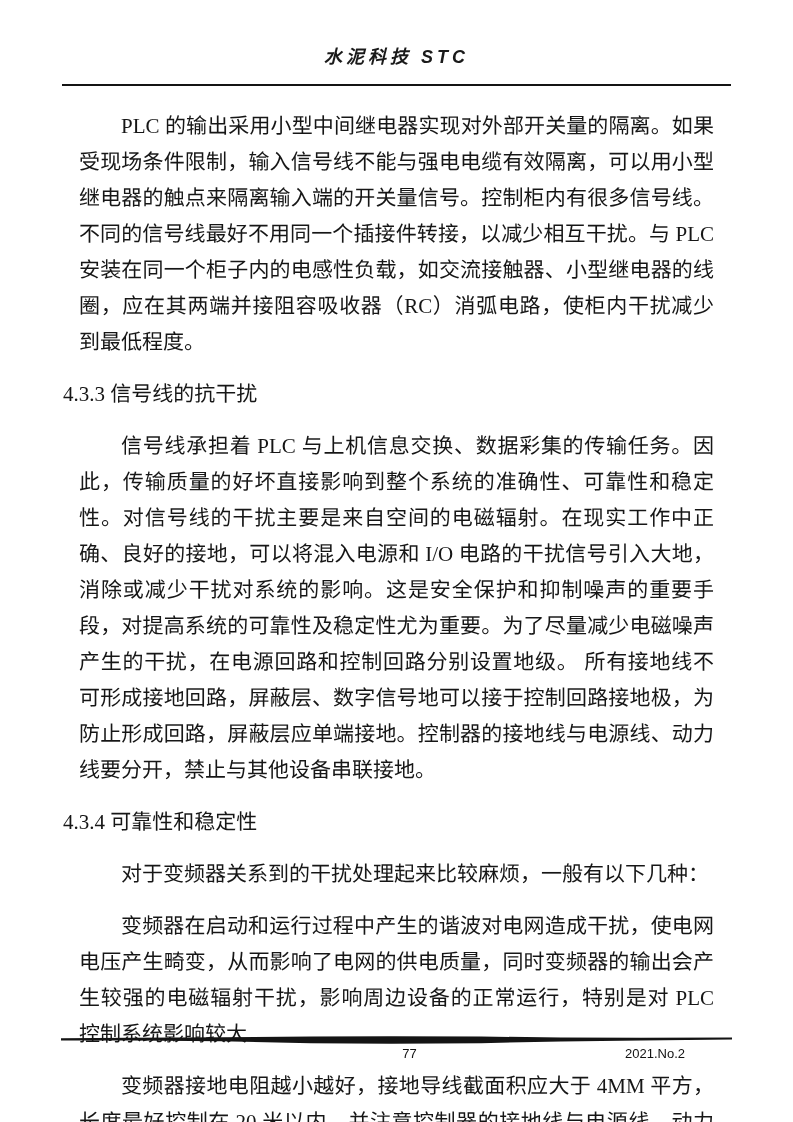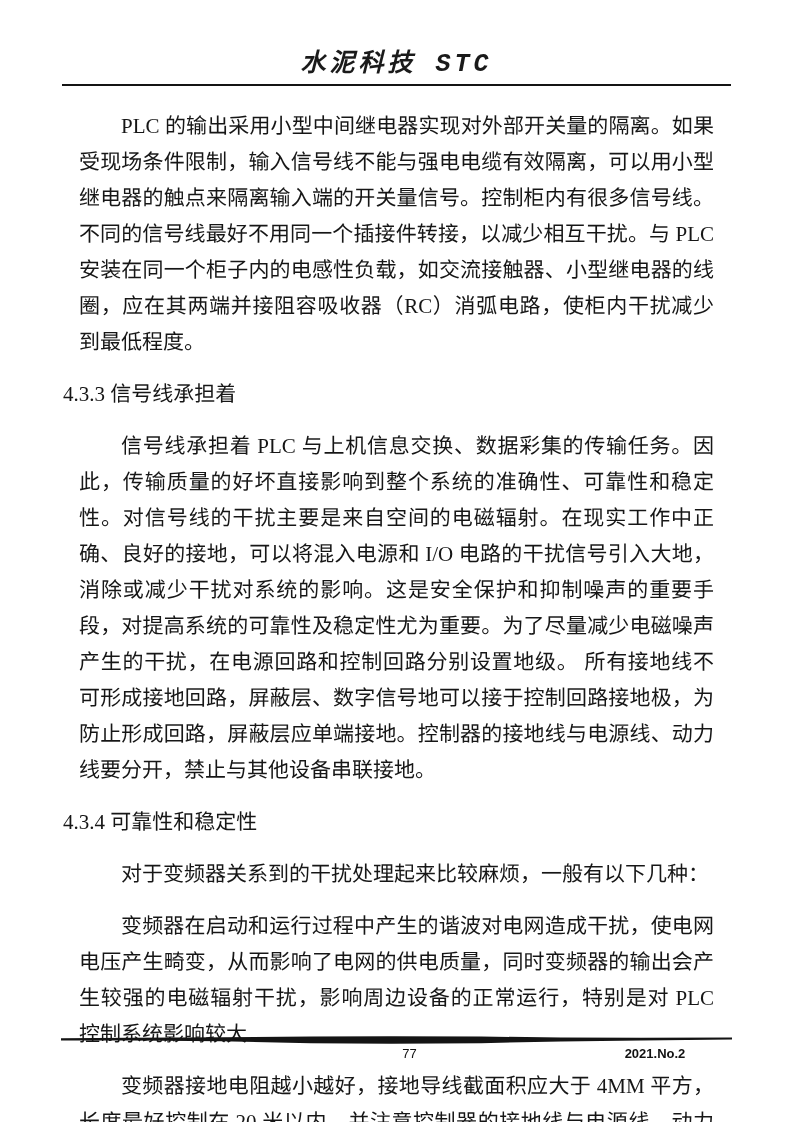--- a/index.html
+++ b/index.html
@@ -15,26 +15,26 @@
     overflow: hidden;
     font-family: "Liberation Serif", serif;
     color: #161616;
   }
   .journal-header {
     position: absolute;
     top: 42px;
     left: 0;
     width: 100%;
     text-align: center;
-    font-size: 25px;
+    font-size: 18px;
     font-style: italic;
     font-weight: 600;
     letter-spacing: 4px;
     color: #1a1a1a;
-    font-family: Liberation Mono, monospace;
+    font-family: Liberation Sans, sans-serif;
   }
   .header-rule {
     position: absolute;
     top: 84px;
     left: 62px;
     width: 669px;
     height: 2px;
     background: #141414;
   }
   .document-body {
@@ -75,37 +75,37 @@
     font-family: "Liberation Sans", sans-serif;
     color: #111111;
   }
   .footer-issue {
     position: absolute;
     top: 1046px;
     left: 580px;
     width: 150px;
     text-align: center;
     font-size: 13px;
-    font-weight: 700;
+    font-weight: 400;
     font-family: "Liberation Sans", sans-serif;
     color: #111111;
   }
 </style>
 </head>
 <body>
 
 <div class="page">
 
   <div class="journal-header">水泥科技 STC</div>
 
   <div class="header-rule"></div>
 
   <div class="document-body">
     <p class="para">PLC 的输出采用小型中间继电器实现对外部开关量的隔离。如果受现场条件限制，输入信号线不能与强电电缆有效隔离，可以用小型继电器的触点来隔离输入端的开关量信号。控制柜内有很多信号线。不同的信号线最好不用同一个插接件转接，以减少相互干扰。与 PLC 安装在同一个柜子内的电感性负载，如交流接触器、小型继电器的线圈，应在其两端并接阻容吸收器（RC）消弧电路，使柜内干扰减少到最低程度。</p>
-    <p class="heading">4.3.3 信号线承担着</p>
+    <p class="heading">4.3.3 信号线的抗干扰</p>
     <p class="para">信号线承担着 PLC 与上机信息交换、数据彩集的传输任务。因此，传输质量的好坏直接影响到整个系统的准确性、可靠性和稳定性。对信号线的干扰主要是来自空间的电磁辐射。在现实工作中正确、良好的接地，可以将混入电源和 I/O 电路的干扰信号引入大地，消除或减少干扰对系统的影响。这是安全保护和抑制噪声的重要手段，对提高系统的可靠性及稳定性尤为重要。为了尽量减少电磁噪声产生的干扰，在电源回路和控制回路分别设置地级。 所有接地线不可形成接地回路，屏蔽层、数字信号地可以接于控制回路接地极，为防止形成回路，屏蔽层应单端接地。控制器的接地线与电源线、动力线要分开，禁止与其他设备串联接地。</p>
     <p class="heading">4.3.4 可靠性和稳定性</p>
     <p class="para">对于变频器关系到的干扰处理起来比较麻烦，一般有以下几种：</p>
     <p class="para">变频器在启动和运行过程中产生的谐波对电网造成干扰，使电网电压产生畸变，从而影响了电网的供电质量，同时变频器的输出会产生较强的电磁辐射干扰，影响周边设备的正常运行，特别是对 PLC 控制系统影响较大</p>
     <p class="para">变频器接地电阻越小越好，接地导线截面积应大于 4MM 平方，长度最好控制在 20 米以内。并注意控制器的接地线与电源线、动力线分开，为防止对信号的干</p>
   </div>
 
   <svg class="footer-rule" viewBox="0 0 671 9" preserveAspectRatio="none">
     <polygon fill="#141414" points="0,2.2 70,1.8 160,1.2 250,0.6 330,0.2 420,0.6 500,1.4 580,1.8 671,1.6
               671,3.6 580,4.4 500,5.4 420,7.2 330,7.8 250,7.2 160,5.2 70,4.4 0,4.6"></polygon>

